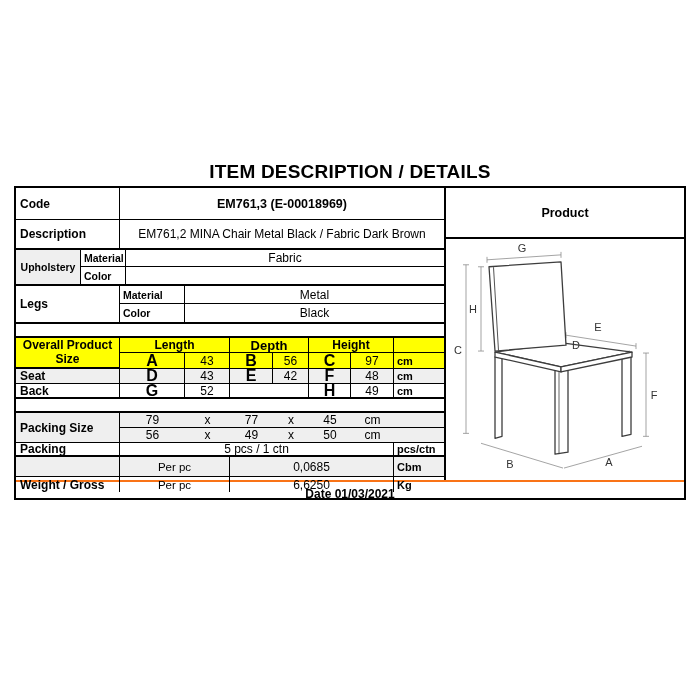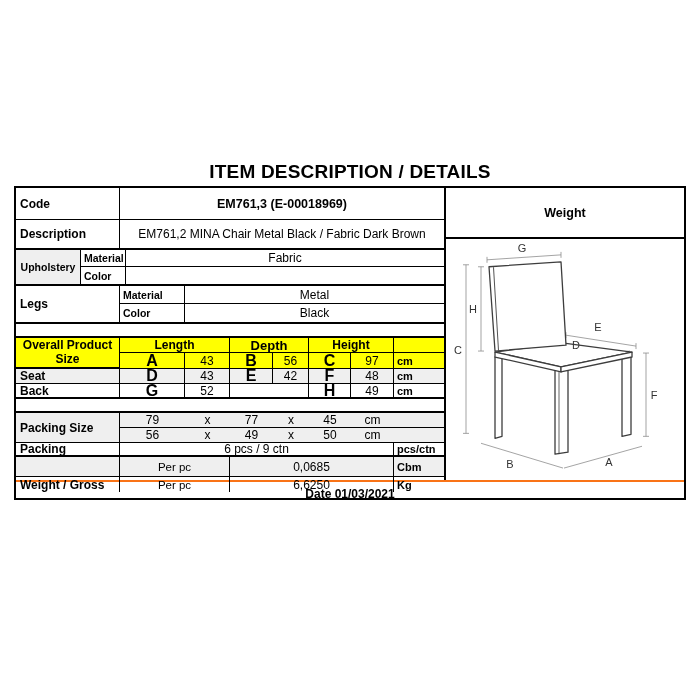--- a/index.html
+++ b/index.html
@@ -155,42 +155,42 @@
               <span class="w4">49</span>
               <span class="w5">x</span>
               <span class="w6">50</span>
               <span class="w7">cm</span>
             </div>
           </div>
         </div>
 
         <div class="row bb2" style="height:14px">
           <div class="c w1 br lab">Packing</div>
-          <div class="c w27 br val ctr">6 pcs / 9 ctn</div>
+          <div class="c w27 br val ctr">5 pcs / 1 ctn</div>
           <div class="c w8 unit">pcs/ctn</div>
         </div>
 
         <div class="row bb1" style="height:20px">
           <div class="c w1 br gray"></div>
           <div class="c w23 br ctr gray" style="font-size:11.5px">Per pc</div>
           <div class="c w47 br ctr gray" style="font-size:12px">0,0685</div>
           <div class="c w8 gray unit">Cbm</div>
         </div>
 
         <div class="row" style="height:15px">
           <div class="c w1 br lab">Weight / Gross</div>
           <div class="c w23 br ctr" style="font-size:11.5px">Per pc</div>
           <div class="c w47 br ctr" style="font-size:12px">6,6250</div>
           <div class="c w8 unit">Kg</div>
         </div>
 
       </div>
 
       <div class="rightcol">
-        <div class="drawhead">Weight</div>
+        <div class="drawhead">Product</div>
         <div class="drawarea">
           <svg width="237" height="237" viewBox="0 0 237 239" preserveAspectRatio="none">
 
             <g stroke="#8c8c8c" stroke-width="0.8" fill="none">
               <line x1="20" y1="26" x2="20" y2="196"></line>
               <line x1="17" y1="26" x2="23" y2="26"></line>
                 <line x1="17" y1="196" x2="23" y2="196"></line>
               <line x1="35" y1="28" x2="35" y2="113"></line>
               <line x1="32" y1="28" x2="38" y2="28"></line>
                 <line x1="32" y1="113" x2="38" y2="113"></line>

